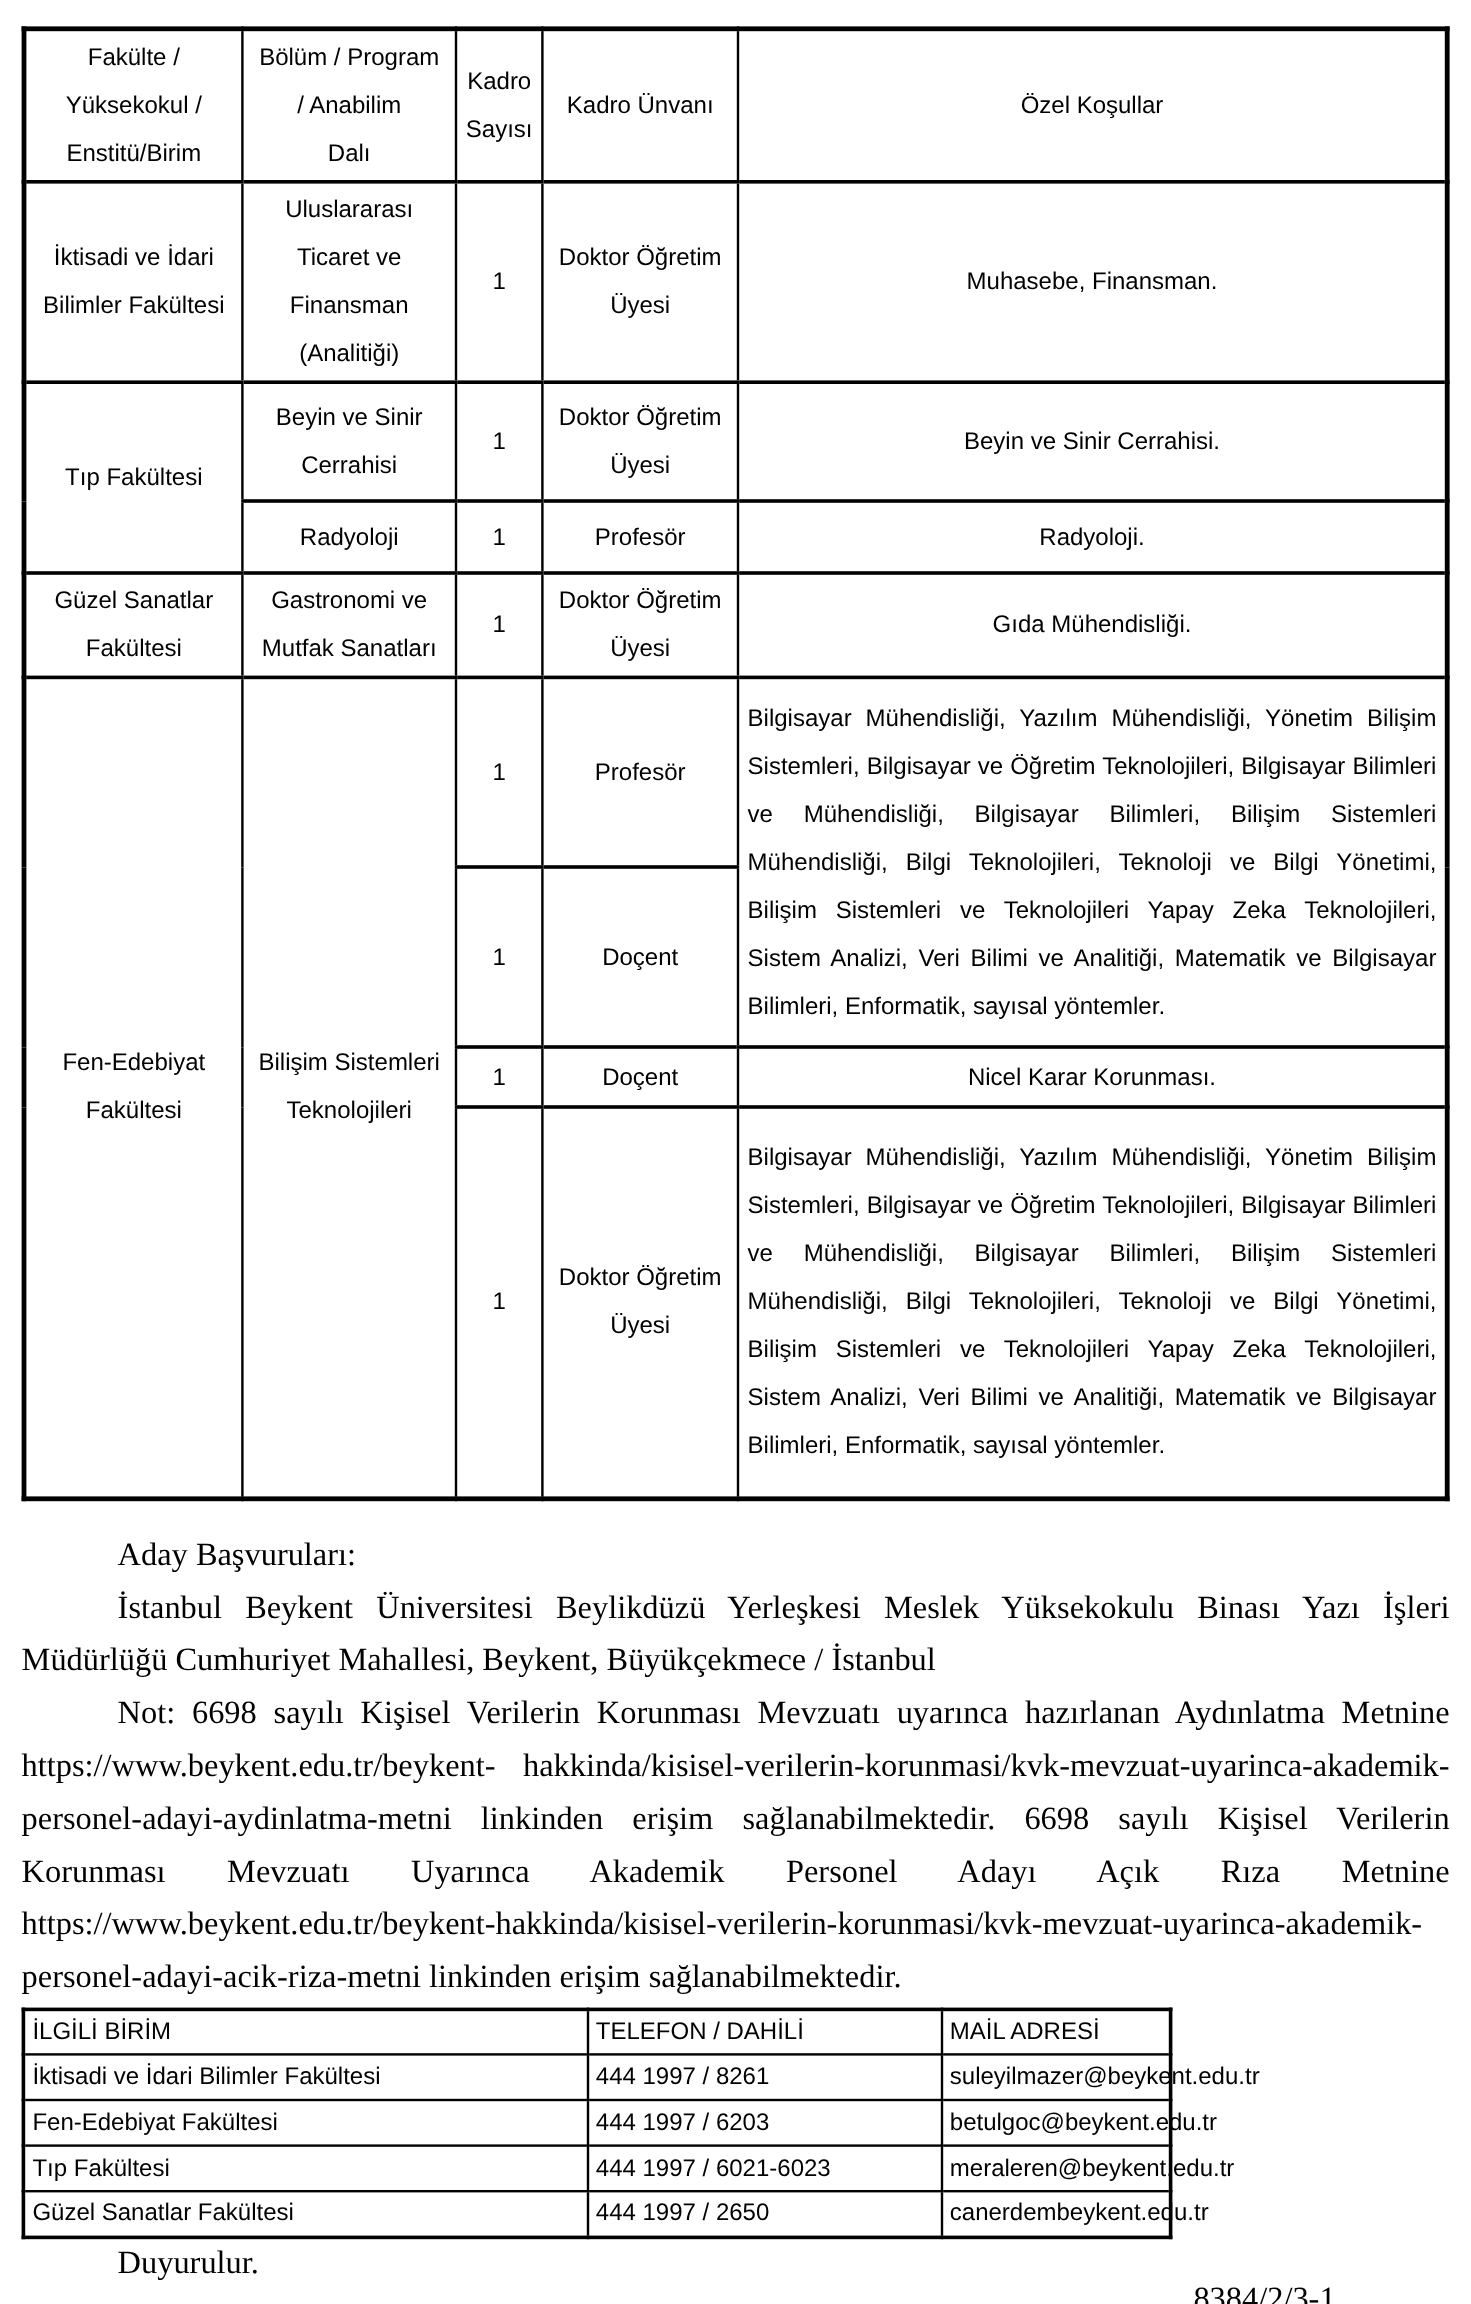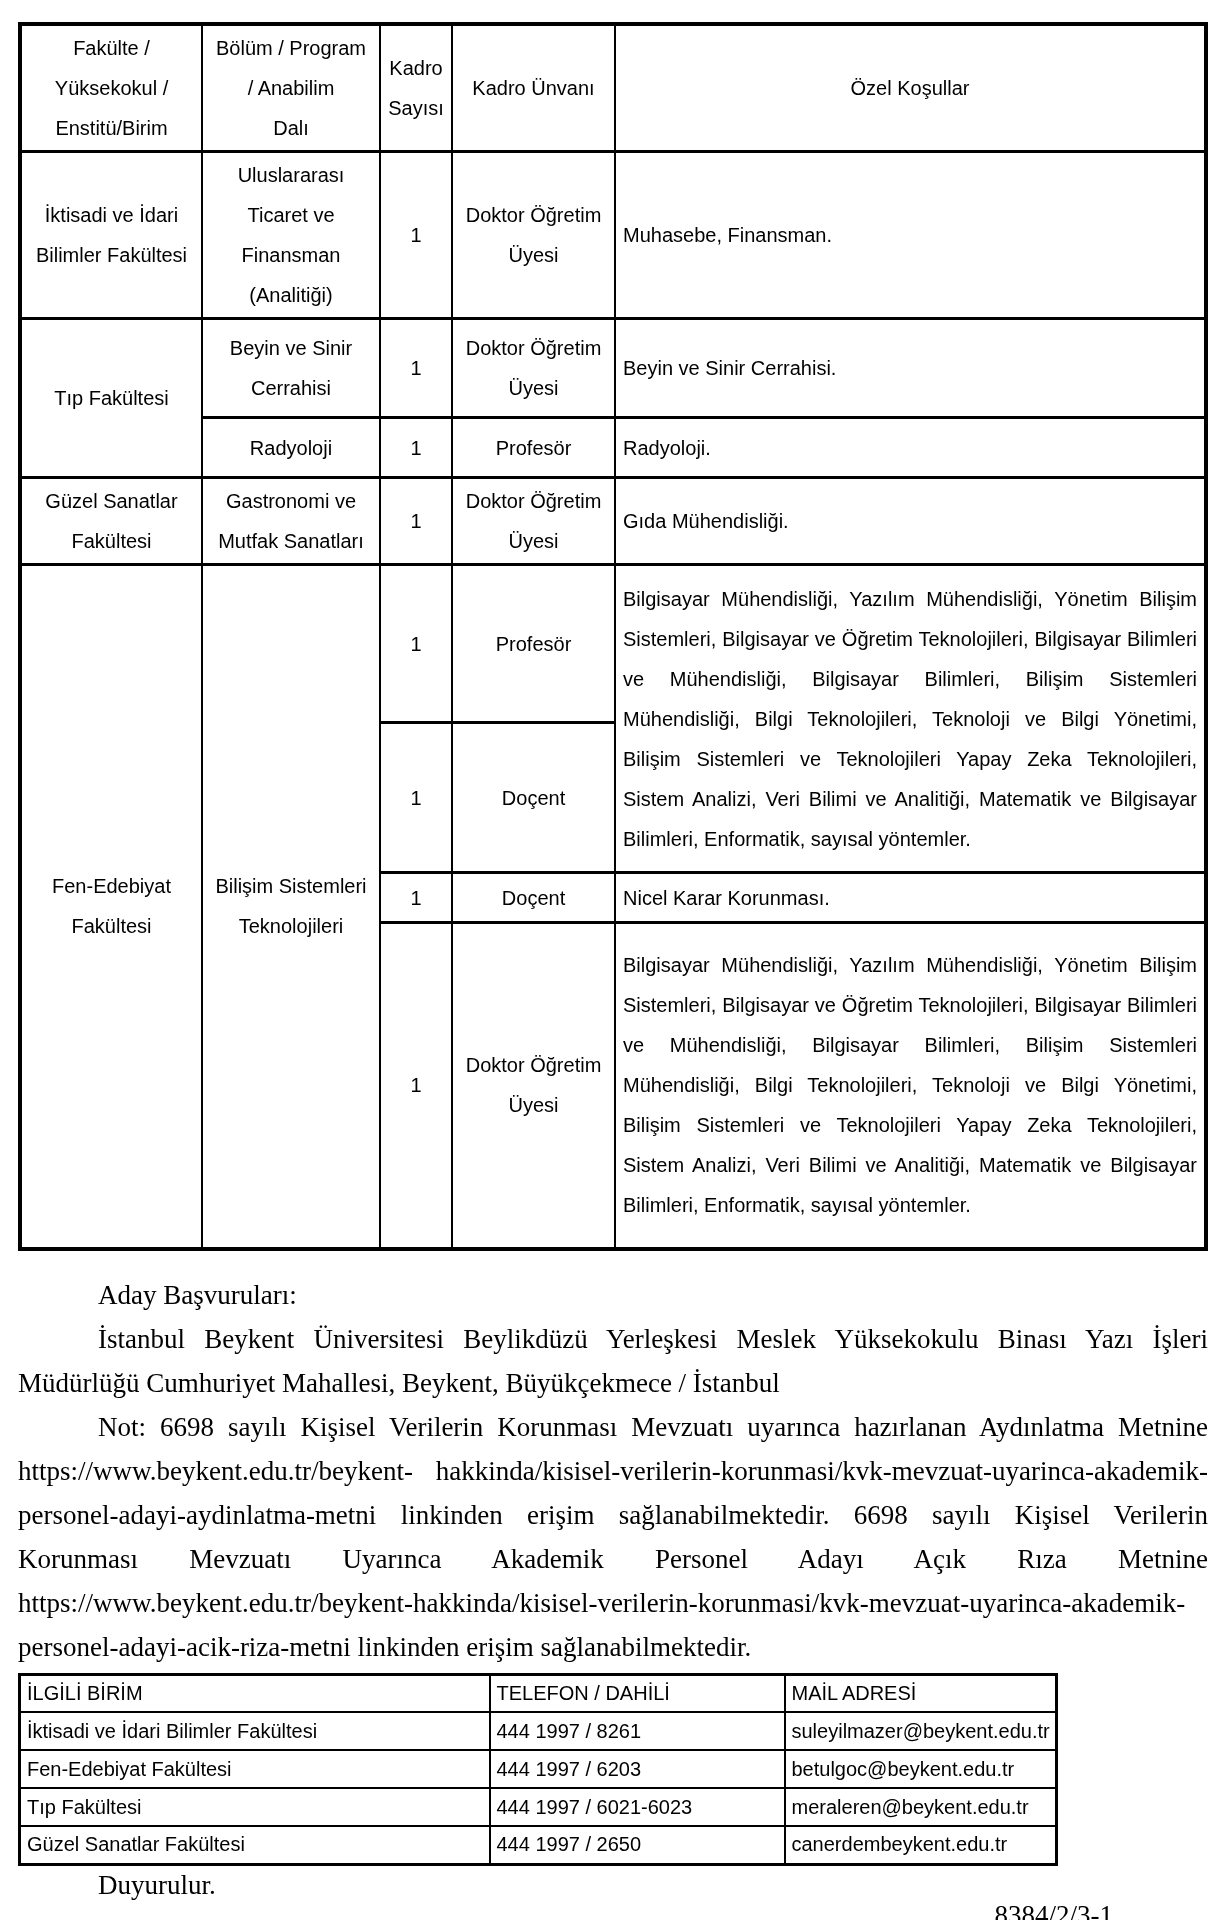--- a/index.html
+++ b/index.html
@@ -27,21 +27,21 @@
     border: solid #000;
     border-width: 3px 2px;
     font-size: 20px;
     font-weight: normal;
     line-height: 2;
     text-align: center;
     vertical-align: middle;
     padding: 2px 4px;
   }
   table.main th { white-space: pre-line; }
-  table.main td.cond { text-align: left; padding: 2px 7px; }
+  table.main td.cond { text-align: center; padding: 2px 7px; }
   table.main td.cond.just { text-align: justify; }
   tr.rh  { height: 118px; }
   tr.r1  { height: 160px; }
   tr.r2  { height: 99px; }
   tr.r3  { height: 60px; }
   tr.r4  { height: 78px; }
   tr.r5  { height: 158px; }
   tr.r6  { height: 150px; }
   tr.r7  { height: 50px; }
   tr.r8  { height: 326px; }
@@ -53,21 +53,21 @@
     font-size: 27px;
     line-height: 44px;
   }
   .body-text p { text-indent: 80px; }
   .body-text p.just { text-align: justify; overflow-wrap: break-word; }
 
   
   table.contact {
     border-collapse: collapse;
     table-layout: fixed;
-    width: 1040px;
+    width: 959px;
     border: 3px solid #000;
     margin-top: 4px;
   }
   table.contact col.k1 { width: 470px; }
   table.contact col.k2 { width: 295px; }
   table.contact th, table.contact td {
     border: 2px solid #000;
     font-size: 20px;
     font-weight: normal;
     text-align: left;

